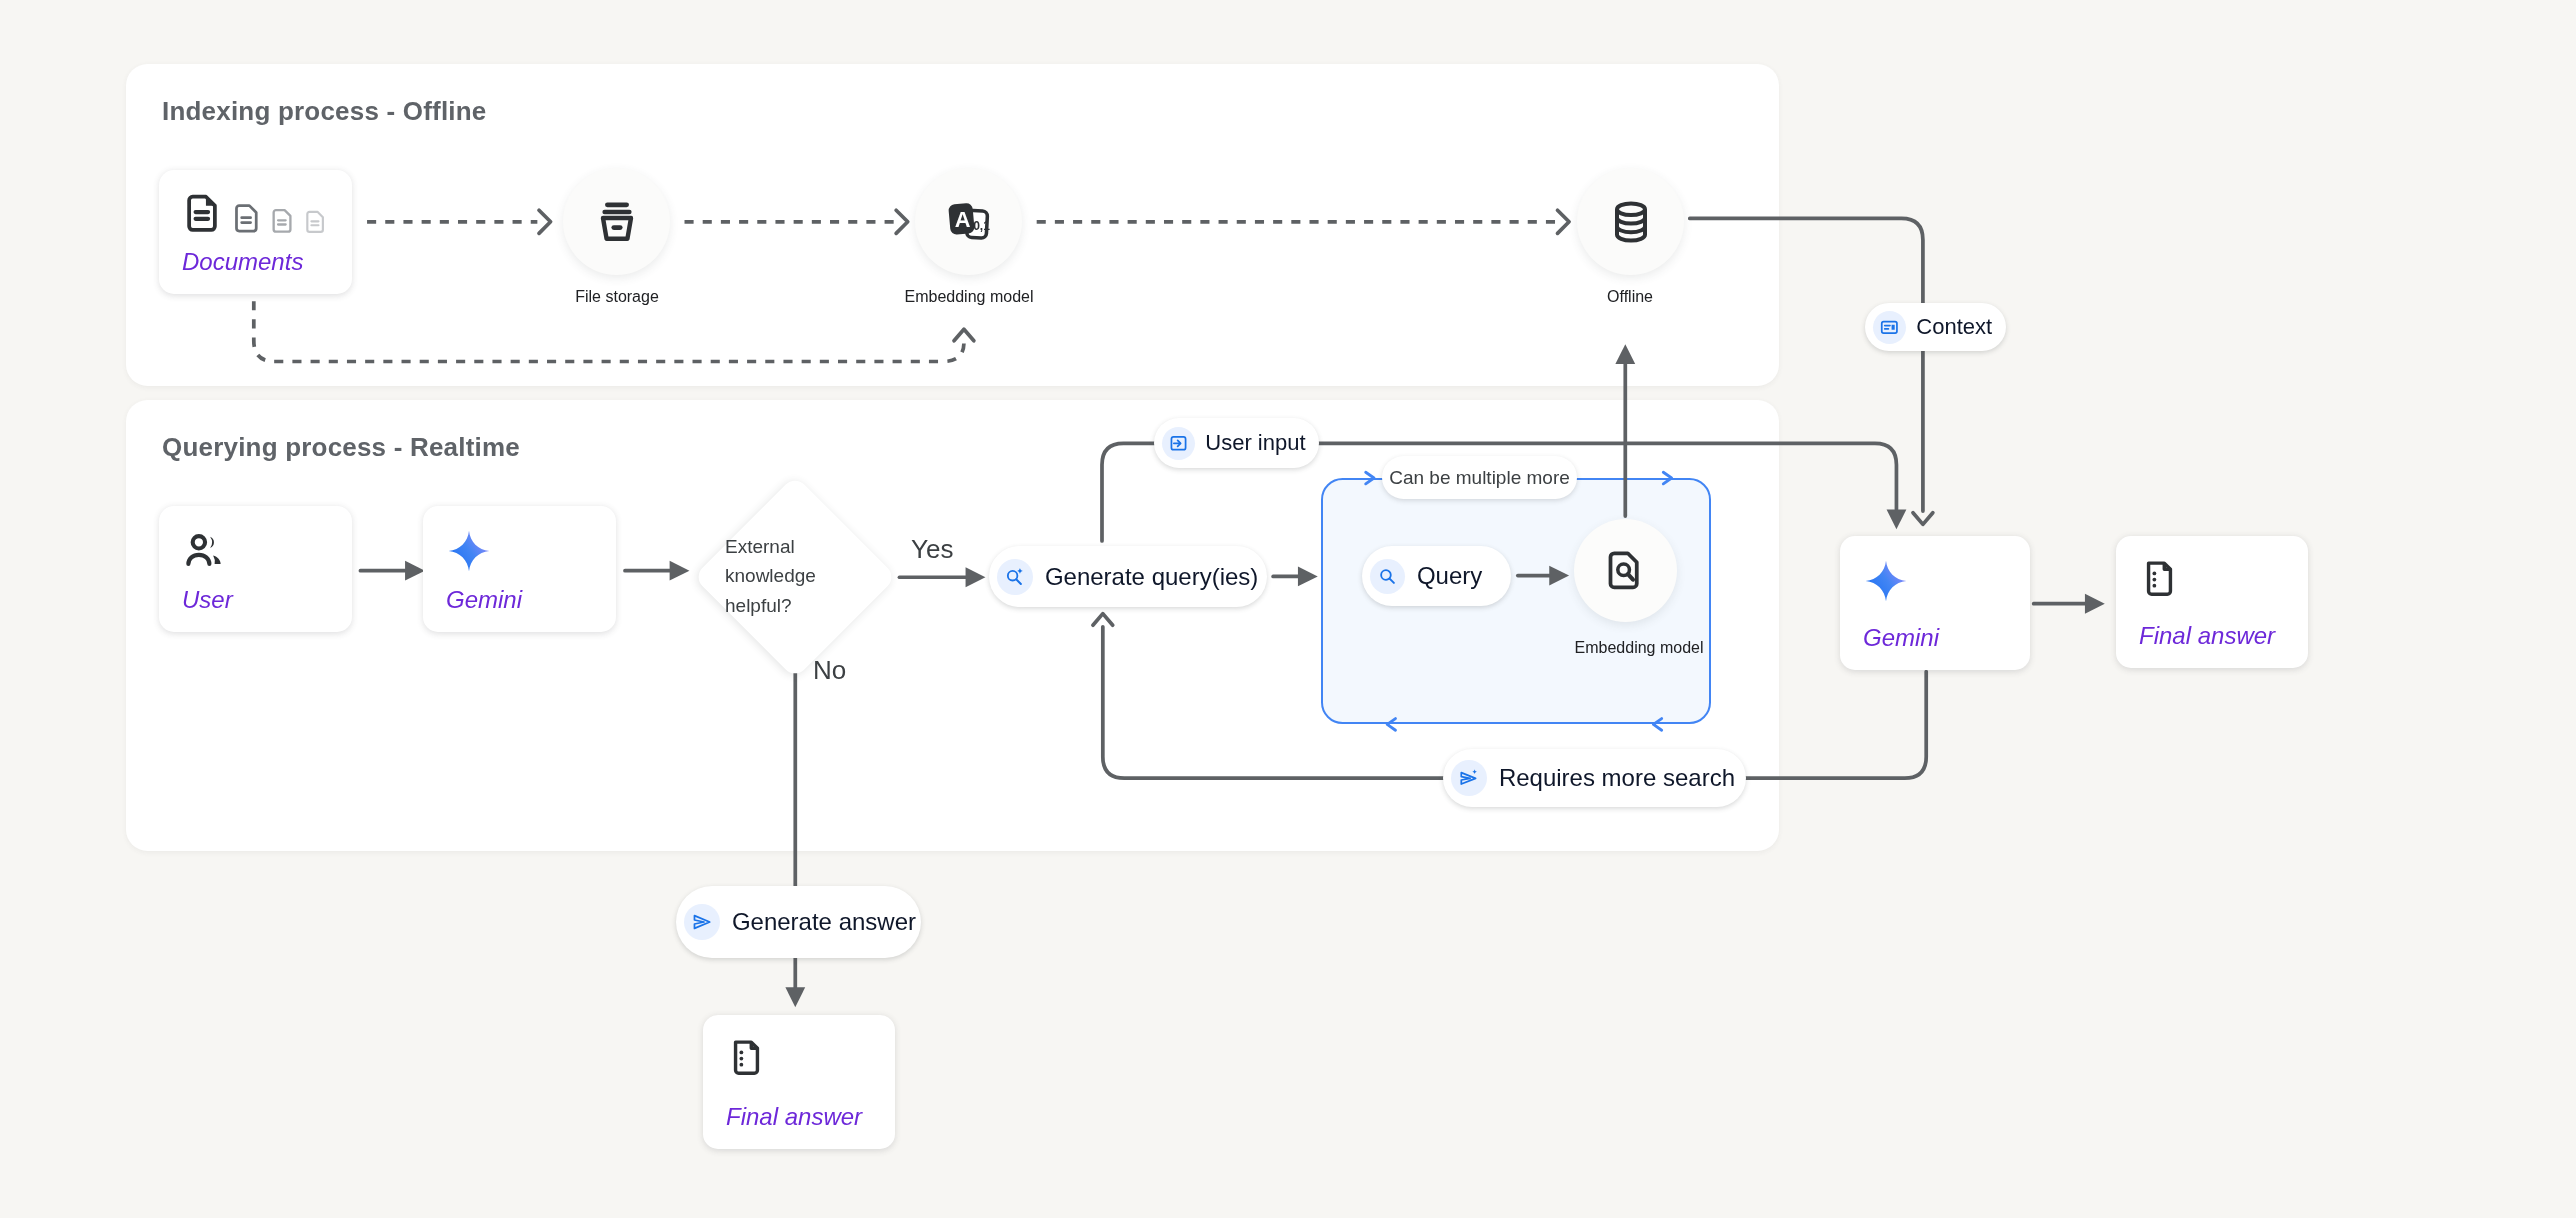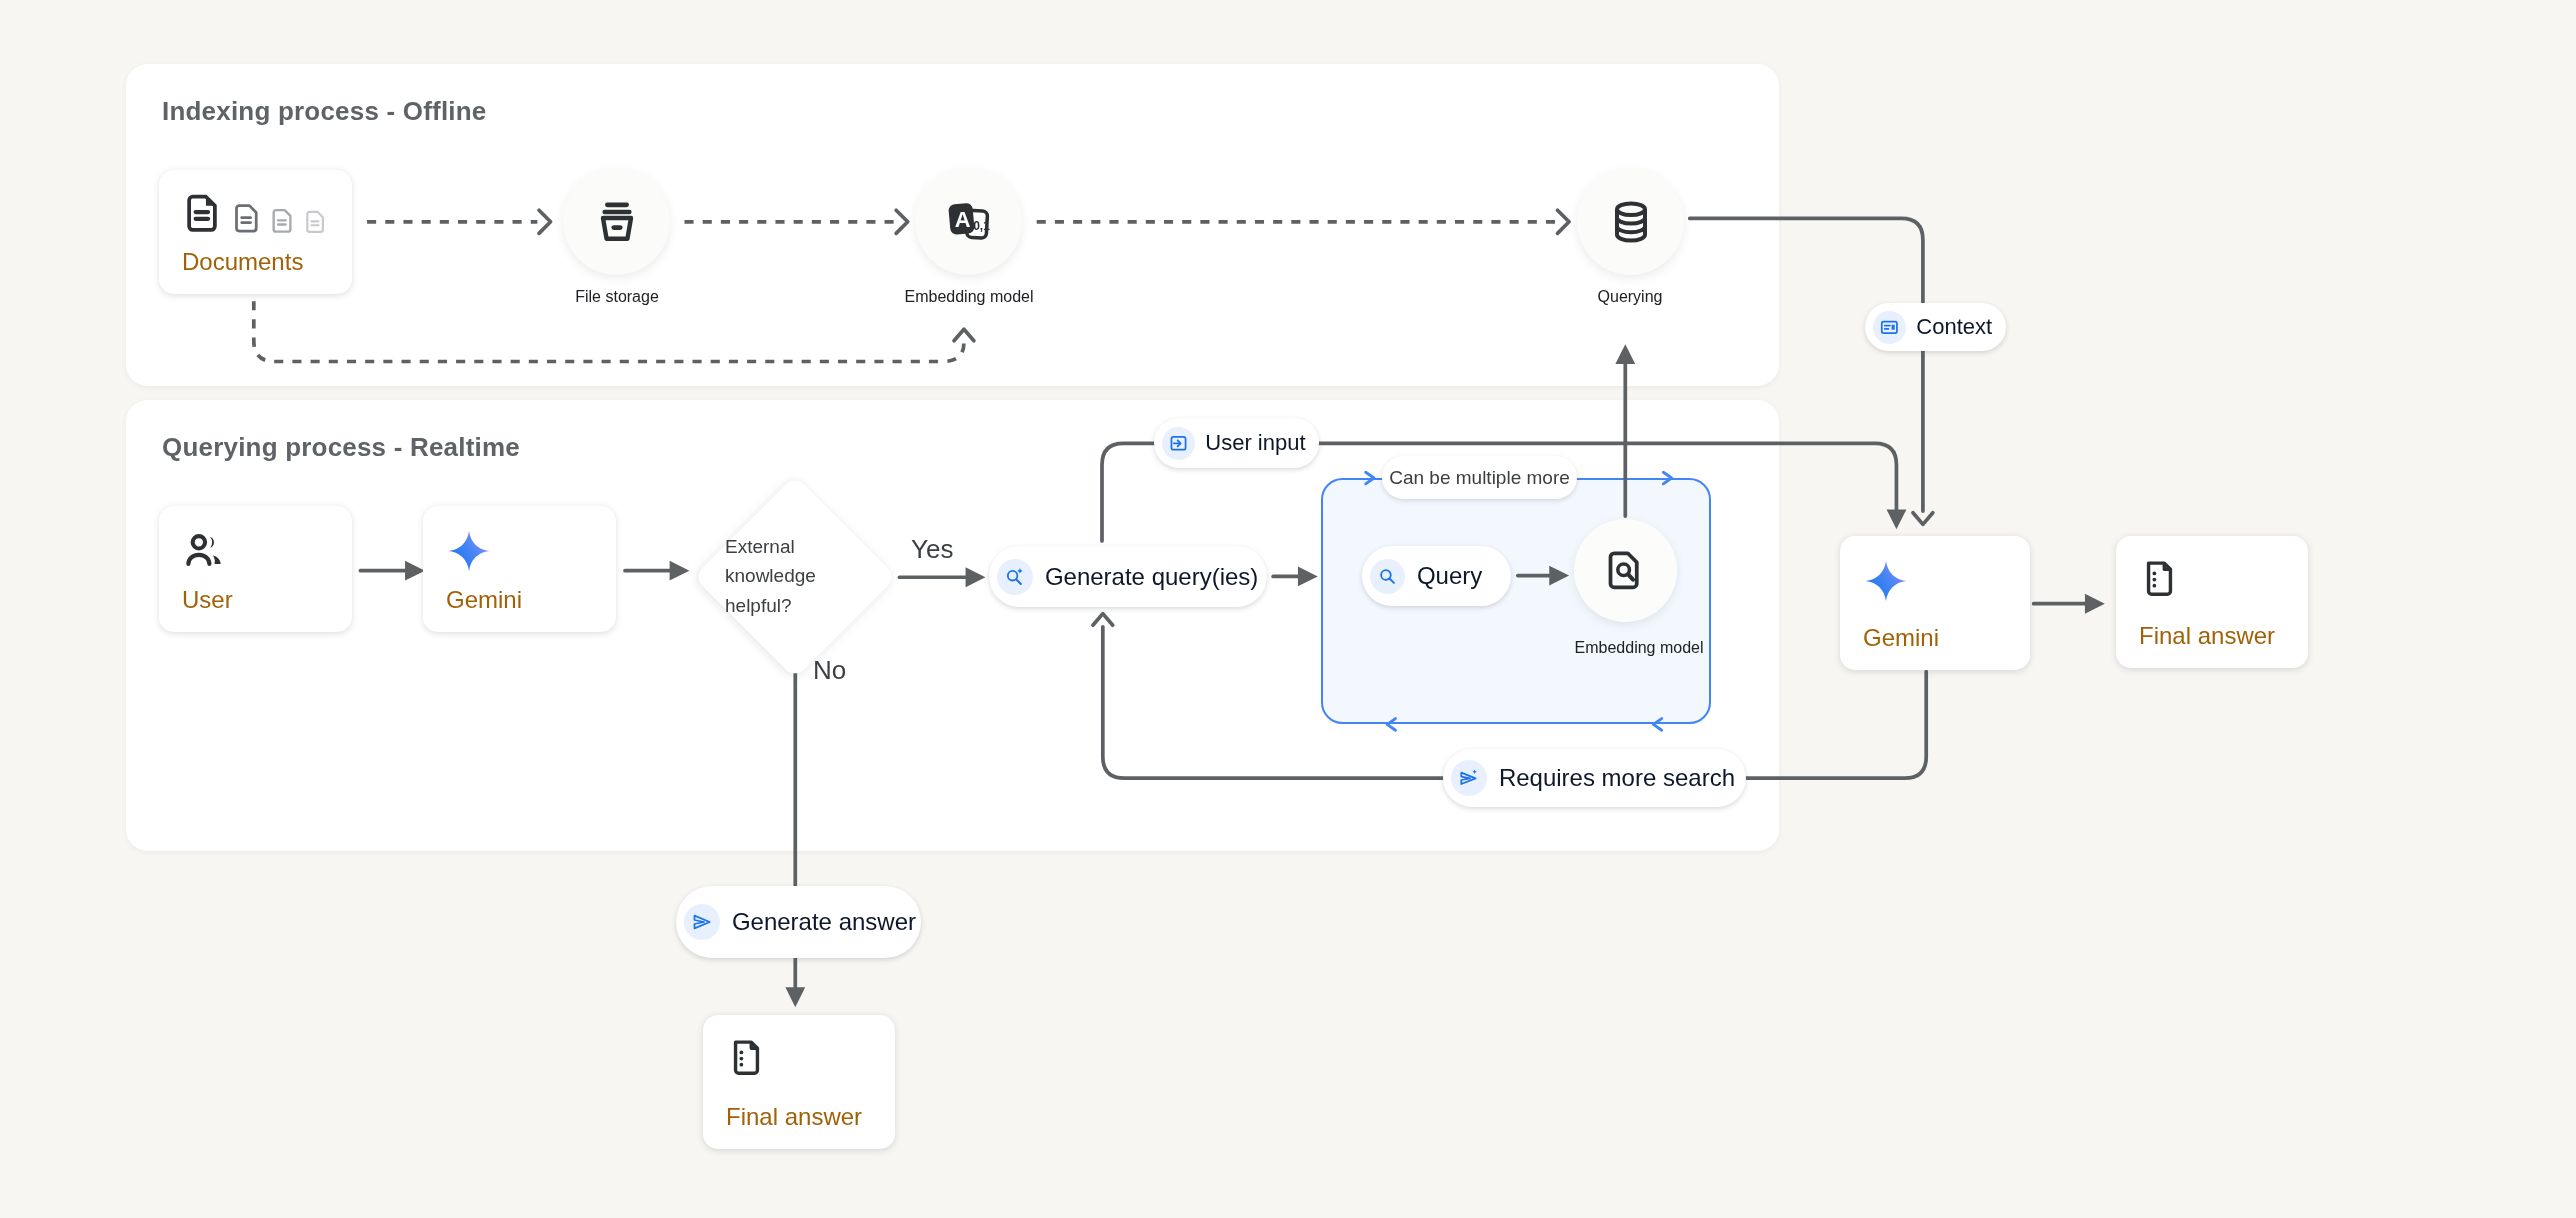--- a/index.html
+++ b/index.html
@@ -29,21 +29,21 @@
   .tri{fill:#5E6164;stroke:none;}
   .bluechev{stroke:#4285F4;stroke-width:3.5;fill:none;stroke-linecap:round;stroke-linejoin:round;}
 
   
   .card{
     position:absolute;background:#fff;border-radius:15px;
     box-shadow:0 1.7px 6.6px rgba(60,64,67,.16);
     display:flex;flex-direction:column;justify-content:space-between;
     padding:21.5px 23px 18px 23px;box-sizing:border-box;
   }
-  .card .node-label{font-size:24px;color:#a16207;}
+  .card .node-label{font-size:24px;color:#6d28d9;font-style:italic;}
 
   
   .circle-node{
     position:absolute;width:107px;height:107px;border-radius:50%;
     background:#FBFBFA;box-shadow:0 3.3px 10px rgba(60,64,67,.10);
     display:flex;align-items:center;justify-content:center;
   }
   .circle-label{
     position:absolute;transform:translateX(-50%);text-align:right;
     font-size:16px;color:#202124;white-space:nowrap;
@@ -195,21 +195,21 @@
   <div class="circle-node" style="left:1577px;top:168px;">
     <svg width="48" height="48" viewBox="0 0 24 24">
       <g fill="none" stroke="#2E3134" stroke-width="2">
         <ellipse cx="12" cy="5.6" rx="7" ry="2.9"></ellipse>
         <path d="M5 5.6v12.8c0 1.6 3.1 2.9 7 2.9s7-1.3 7-2.9V5.6"></path>
         <path d="M5 9.9c0 1.6 3.1 2.9 7 2.9s7-1.3 7-2.9"></path>
         <path d="M5 14.2c0 1.6 3.1 2.9 7 2.9s7-1.3 7-2.9"></path>
       </g>
     </svg>
   </div>
-  <div class="circle-label" style="left:1630px;top:288px;">Querying</div>
+  <div class="circle-label" style="left:1630px;top:288px;">Offline</div>
 
   <div class="card" style="left:159px;top:506px;width:193px;height:126px;">
     <svg width="45" height="45" viewBox="0 0 24 24">
       <g fill="none" stroke="#2E3134" stroke-width="2.2">
         <circle cx="9" cy="7.6" r="3.3"></circle>
         <path d="M3.4 19.2c0-3 2.5-4.9 5.6-4.9s5.6 1.9 5.6 4.9" stroke-linecap="round"></path>
       </g>
       <path d="M15 4.6a3.3 3.3 0 0 1 0 6.1 5.2 5.2 0 0 0 0-6.1z" fill="#2E3134"></path>
       <path d="M16.6 14.6c2.4.6 4 2.4 4 4.6h-3.2a6.6 6.6 0 0 0-.8-4.6z" fill="#2E3134"></path>
     </svg>

